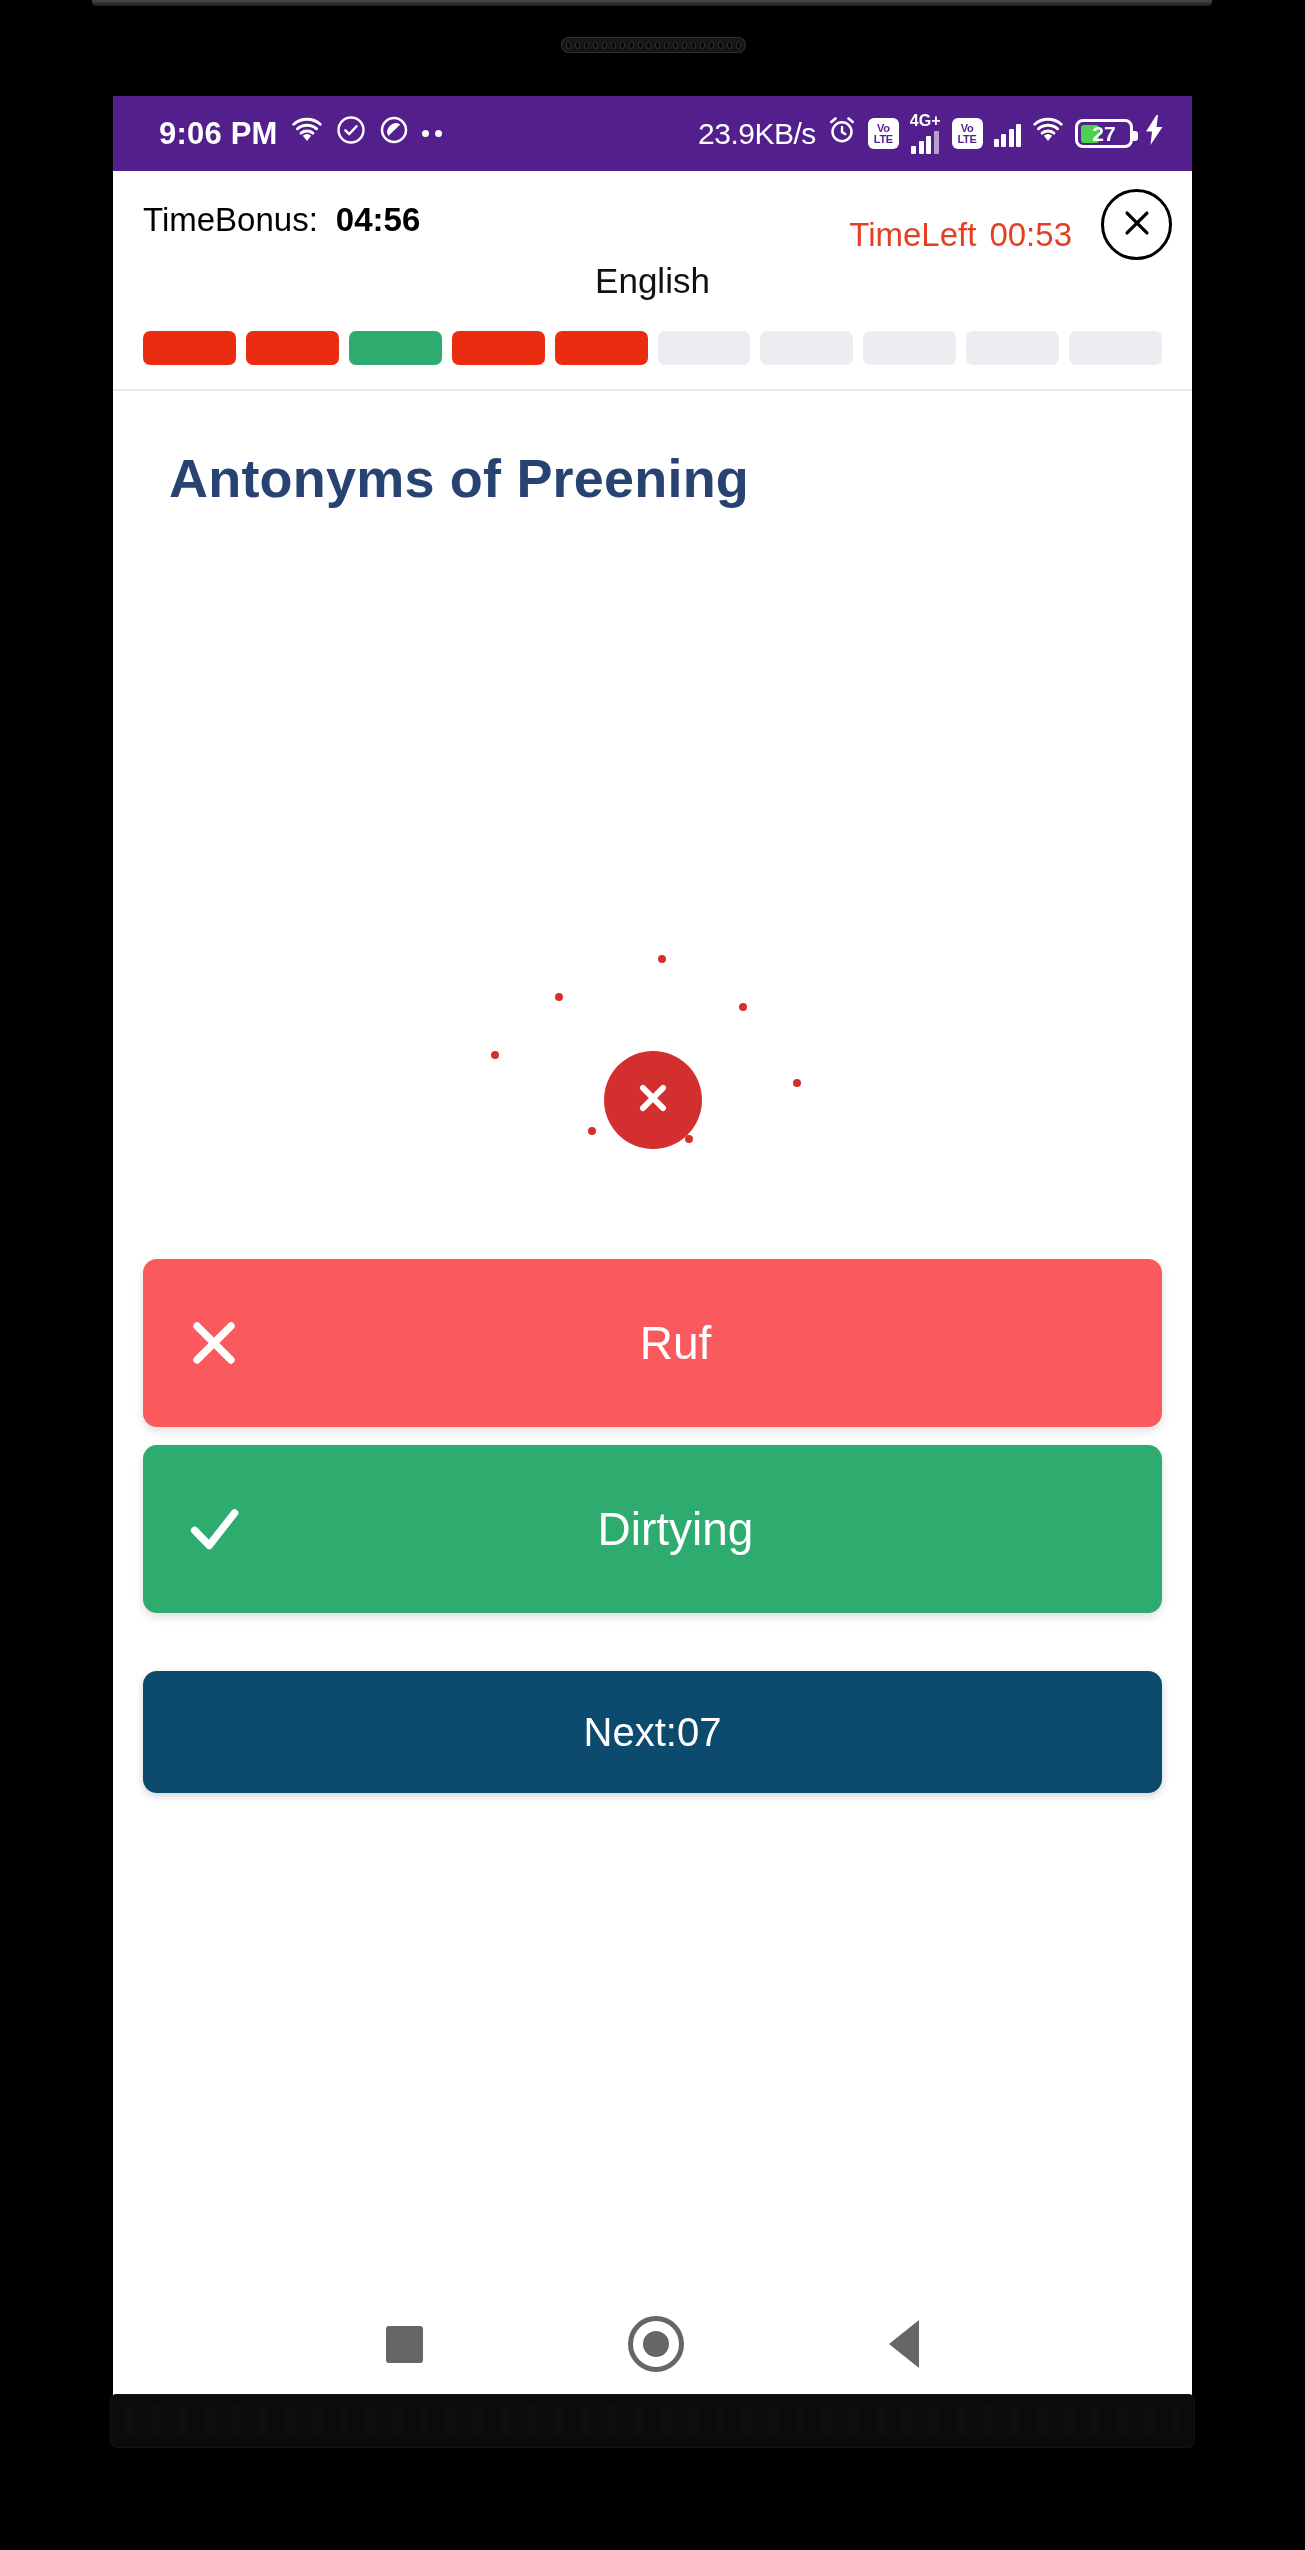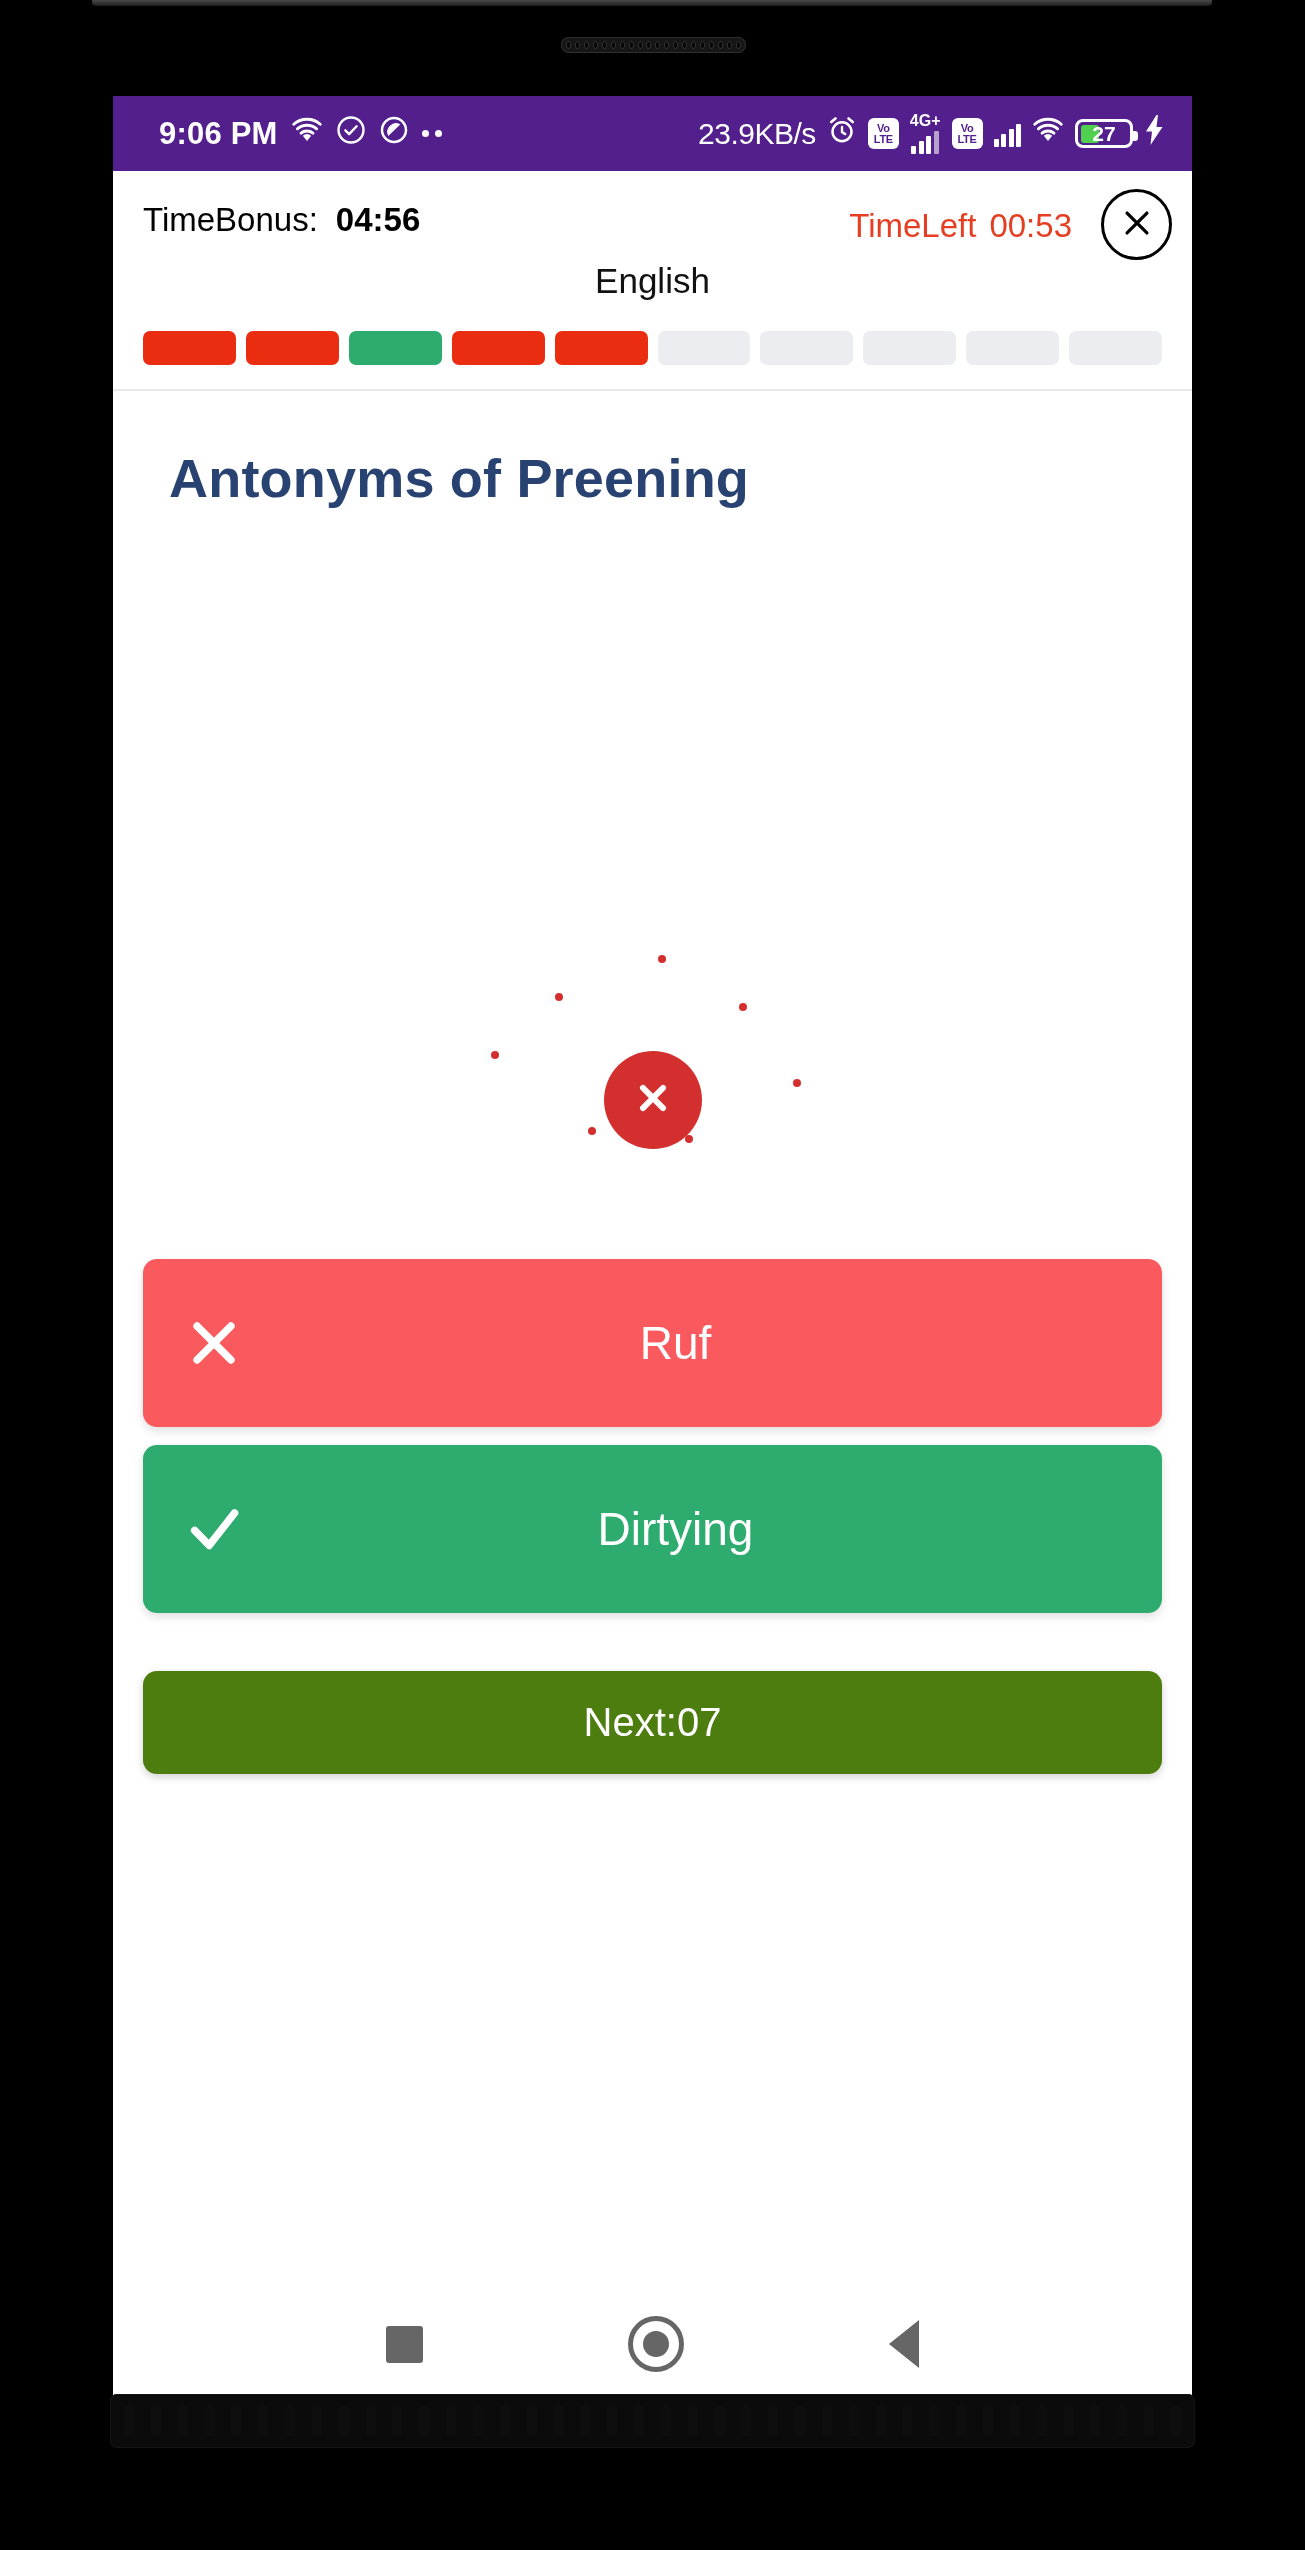--- a/index.html
+++ b/index.html
@@ -81,21 +81,21 @@
 
   
   #quiz-header{position:relative;background:#fff;padding:0;}
   #timer-row{
     display:flex;align-items:center;position:relative;
     padding:30px 30px 0 30px;
   }
   #time-bonus{font-size:33px;color:#000000;font-weight:500;display:flex;gap:18px;}
   #time-bonus .val{font-weight:bold;}
   #time-left{
-    position:absolute;right:120px;top:36px;
+    position:absolute;right:120px;top:45px;
     font-size:33px;color:#e63e22;display:flex;gap:13px;
   }
   #close-button{
     position:absolute;right:20px;top:18px;
     width:65px;height:65px;border-radius:50%;border:3px solid #000;
     display:flex;align-items:center;justify-content:center;background:#fff;cursor:pointer;
   }
   #close-button svg{width:34px;height:34px;}
   #subject-title{
     text-align:center;font-size:35px;font-weight:normal;color:#111;
@@ -140,21 +140,21 @@
     position:absolute;left:42px;top:50%;transform:translateY(-50%);
     width:58px;height:58px;
   }
   .answer-btn .label{
     flex:1;text-align:center;color:#fff;font-size:46px;padding-left:46px;
   }
   #answer-wrong{background:#fa5a5d;}
   #answer-correct{background:#2eab6e;}
 
   #next-button{
-    margin:58px 30px 0 30px;height:103px;border-radius:14px;background:#4d7c0f;
+    margin:58px 30px 0 30px;height:122px;border-radius:14px;background:#0c4a6e;
     display:flex;align-items:center;justify-content:center;
     color:#fff;font-size:40px;cursor:pointer;
     box-shadow:0 3px 8px rgba(0,0,0,.18);
   }
 
   
   #nav-bar{
     position:absolute;left:0;right:0;bottom:0;height:128px;background:#fff;
     display:flex;align-items:center;justify-content:space-around;
     padding:0 170px;box-sizing:border-box;

